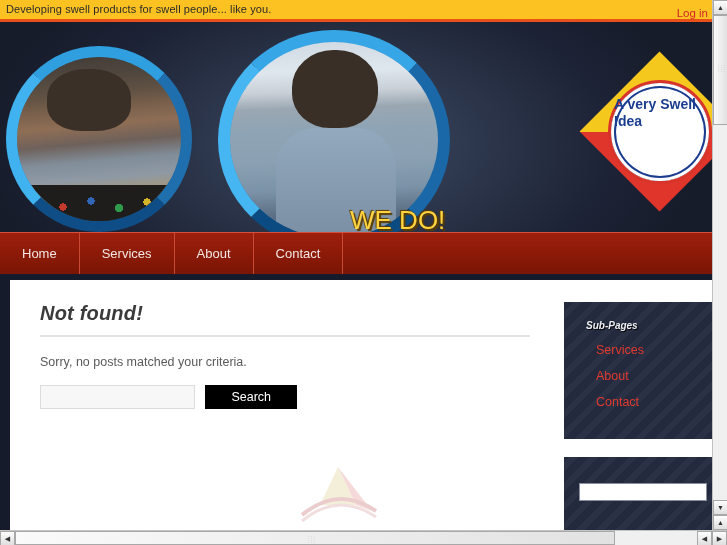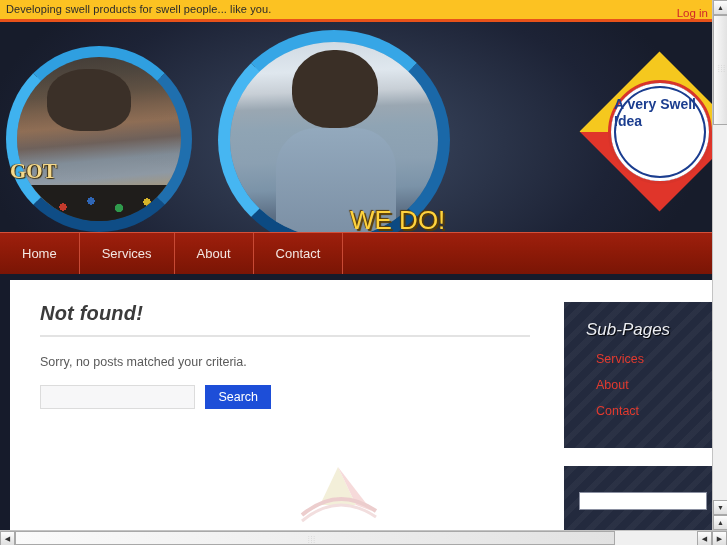--- a/index.html
+++ b/index.html
@@ -286,23 +286,23 @@
     background: #f7f7f8;
     font-size: 12px;
     font-family: "Liberation Sans", sans-serif;
     color: #444;
     vertical-align: top;
     box-sizing: content-box;
   }
   .search-button {
     margin-left: 6px;
     height: 24px;
-    padding: 0 13px;
+    padding: 0 26px;
     border: 0;
-    background: #1d4ed8;
+    background: #000000;
     color: #ffffff;
     font-size: 12.5px;
     font-family: "Liberation Sans", sans-serif;
     vertical-align: top;
     cursor: pointer;
     text-align: right;
   }
   .watermark {
     position: absolute;
     left: 258px; top: 80px;
@@ -319,23 +319,23 @@
   .widget {
     background-color: #232a3e;
     background-image: repeating-linear-gradient(
       -45deg,
       rgba(255,255,255,0.035) 0 6px,
       rgba(255,255,255,0) 6px 14px);
     margin-bottom: 18px;
     padding: 14px 0 18px 0;
   }
   .widget-title {
-    font-size: 17px;
+    font-size: 10px;
     font-style: italic;
-    font-weight: normal;
+    font-weight: bold;
     color: #eceef3;
     margin: 4px 0 12px 22px;
     text-shadow: 1px 1px 1px #000;
   }
   .widget-link {
     display: block;
     font-size: 12.5px;
     color: #e33a2e;
     text-decoration: none;
     margin: 0 0 12px 32px;
@@ -410,21 +410,20 @@
     <div class="topbar-tagline">Developing swell products for swell people... like you.</div>
     <a class="topbar-login" href="#">Log in</a>
   </div>
 
   <div class="banner">
 
 
     <div class="oval-ring oval-l-ring"></div>
     <div class="oval oval-l-photo"></div>
     <div class="caption-left">
-      <span class="c1">GOT</span>
     </div>
 
     <div class="oval-ring oval-c-ring"></div>
     <div class="oval oval-c-photo"></div>
     <div class="caption-center">WE DO!</div>
 
     <div class="logo-wrap">
       <div class="logo-diamond"></div>
       <div class="logo-circle"></div>
       <div class="logo-text">A very Swell Idea</div>

